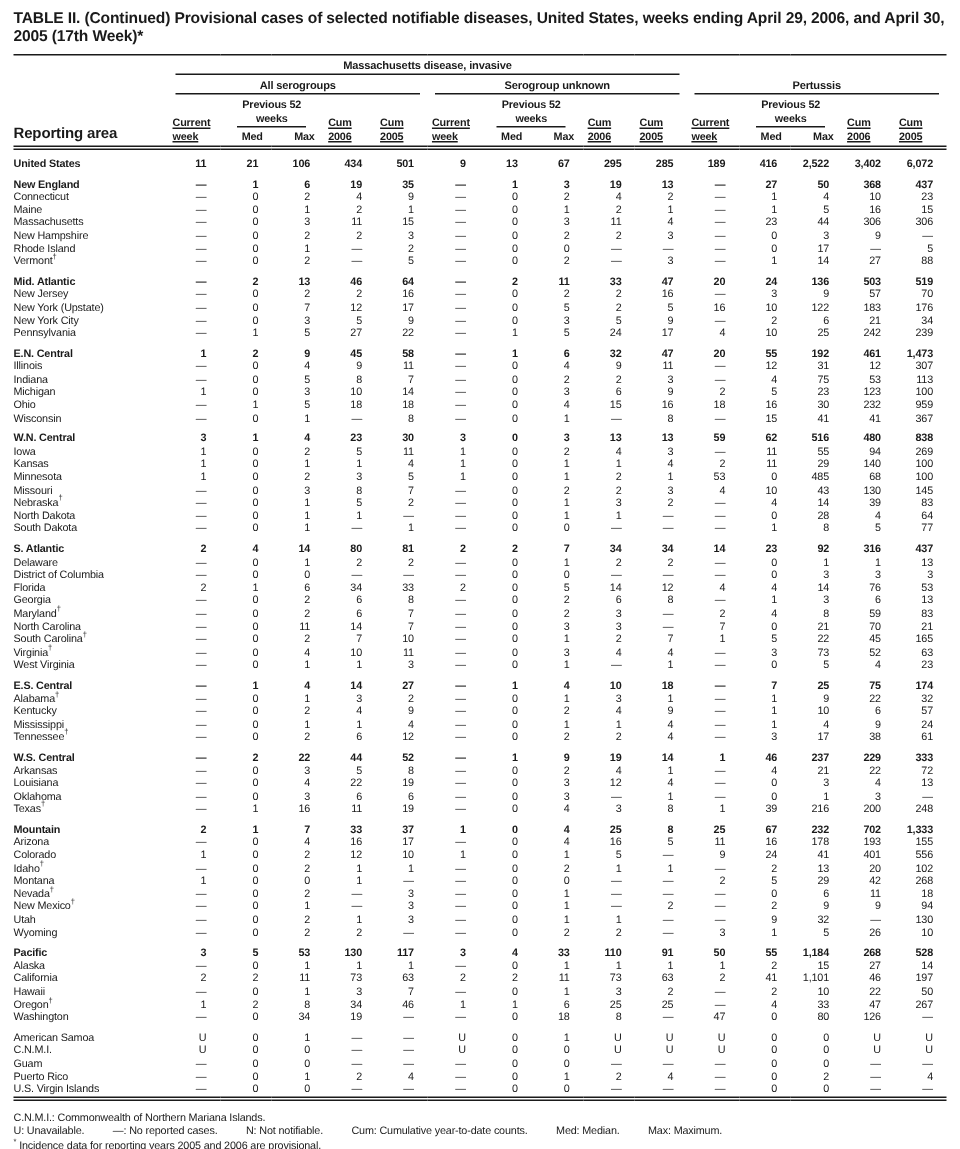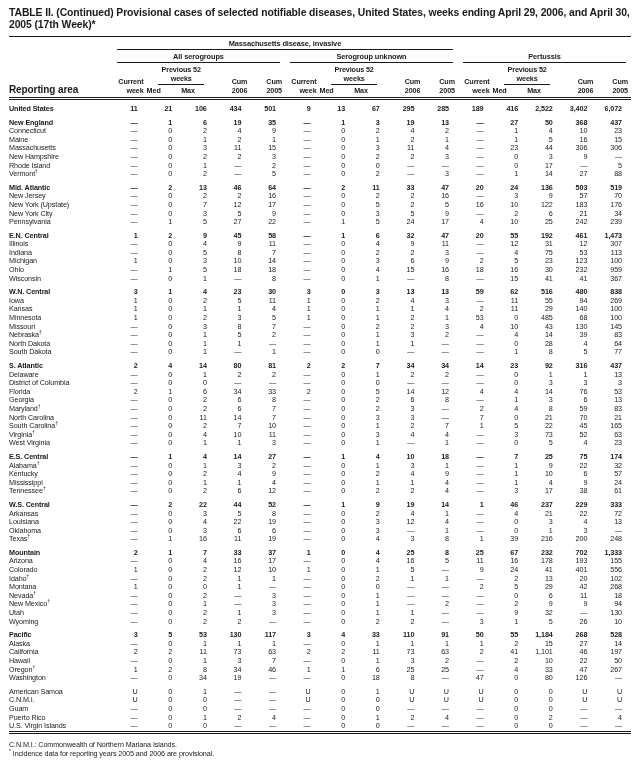--- a/index.html
+++ b/index.html
@@ -17,26 +17,26 @@
   table { border-collapse: collapse; width: 100%; table-layout: fixed;
           border-top: 1px solid #1a1a1a; border-bottom: 3px double #1a1a1a; }
   col.area-col { width: 103px; }
 
   thead th { font-size: 7.2px; font-weight: bold; padding: 0; vertical-align: bottom; letter-spacing: -0.1px; }
   th.area-h { text-align: left; vertical-align: bottom; padding: 0 0 2px 0;
               border-bottom: 3px double #1a1a1a; font-size: 10px; }
   th.grp { vertical-align: bottom; padding-top: 2px; }
   th.grp .rule { border-bottom: 1px solid #1a1a1a; padding-bottom: 1px; margin: 0 5px; text-align: center; font-size: 7.4px; }
   th.spacer { border: none; }
-  th.cw, th.cum { vertical-align: bottom; text-align: right; padding: 0 3px 2px 3px;
-                  border-bottom: 3px double #1a1a1a; }
+  th.cw, th.cum { vertical-align: bottom; text-align: left; padding: 0 3px 2px 3px;
+                  border-bottom: 3px double #1a1a1a; text-decoration: underline; }
   th.prev { vertical-align: bottom; text-align: center; padding-top: 2px; }
   th.prev .rule2 { display: block; width: 46px; margin: 0 auto; border-bottom: 1px solid #1a1a1a;
                    padding-bottom: 1px; text-align: center; }
-  th.mm { text-align: left; padding: 1px 6px 2px 0; vertical-align: bottom;
+  th.mm { text-align: right; padding: 1px 6px 2px 0; vertical-align: bottom;
           border-bottom: 3px double #1a1a1a; }
 
   tbody td { font-size: 7.2px; height: 8.6px; line-height: 8.6px; padding: 0;
              white-space: nowrap; overflow: visible; letter-spacing: -0.1px; }
   tbody td.area { text-align: left; }
   tbody td.num { text-align: right; padding-right: 9px; }
   tbody tr.bold td { font-weight: bold; }
   tbody tr.gap td { padding-top: 5px; }
   sup { font-size: 5px; line-height: 0; }
 
@@ -1322,16 +1322,17 @@
           <td class="num">0</td>
           <td class="num">0</td>
           <td class="num">—</td>
           <td class="num">—</td>
         </tr>
       </tbody>
   </table>
 
   <div class="footnotes">
       <div class="fn">C.N.M.I.: Commonwealth of Northern Mariana Islands.</div>
+      <div class="fn">U: Unavailable.          —: No reported cases.          N: Not notifiable.          Cum: Cumulative year-to-date counts.          Med: Median.          Max: Maximum.</div>
       <div class="fn"><sup>*</sup> Incidence data for reporting years 2005 and 2006 are provisional.</div>
     </div>
 
 </div>
 
 </body></html>

